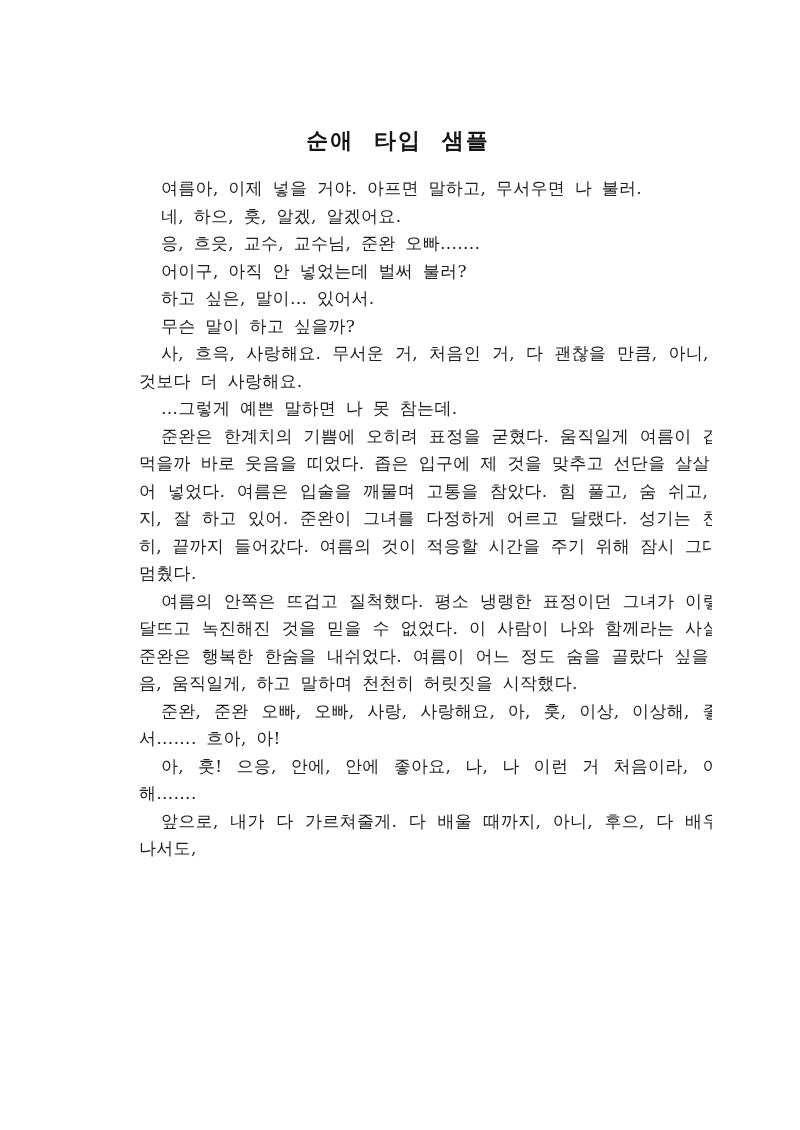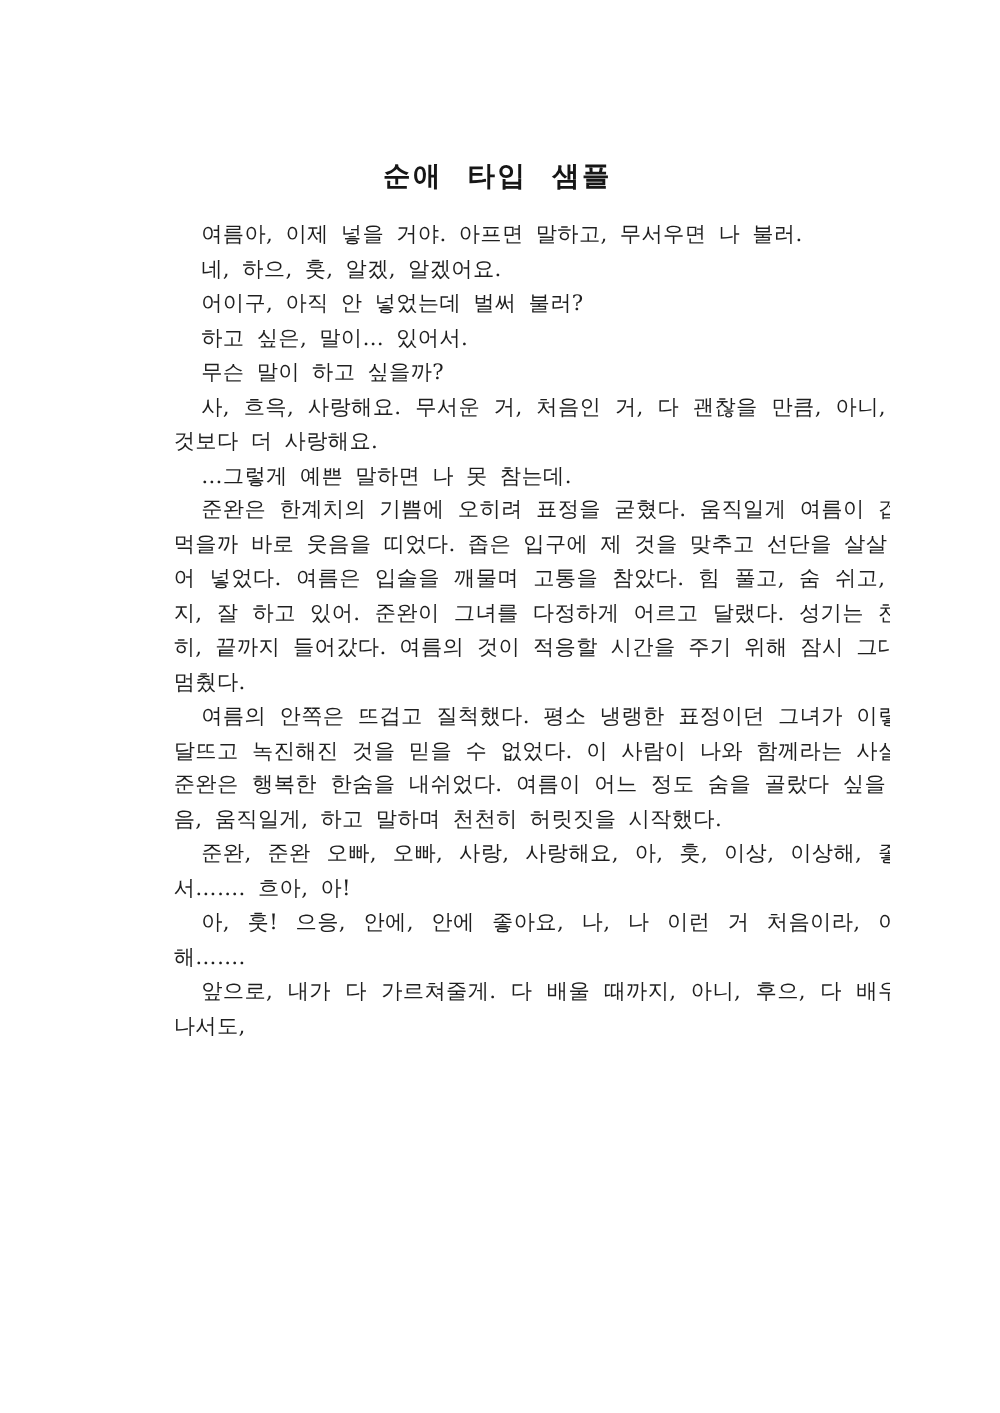--- a/index.html
+++ b/index.html
@@ -48,20 +48,21 @@
   }
 </style>
 </head>
 <body>
 
 <div class="page">
   <h1 class="doc-title">순애 타입 샘플</h1>
   <div class="doc-body">
     <p class="para">여름아, 이제 넣을 거야. 아프면 말하고, 무서우면 나 불러.</p>
     <p class="para">네, 하으, 훗, 알겠, 알겠어요.</p>
+    <p class="para">응, 흐읏, 교수, 교수님, 준완 오빠…….</p>
     <p class="para">어이구, 아직 안 넣었는데 벌써 불러?</p>
     <p class="para">하고 싶은, 말이… 있어서.</p>
     <p class="para">무슨 말이 하고 싶을까?</p>
     <p class="para">사, 흐윽, 사랑해요. 무서운 거, 처음인 거, 다 괜찮을 만큼, 아니, 그것보다 더 사랑해요.</p>
     <p class="para">…그렇게 예쁜 말하면 나 못 참는데.</p>
     <p class="para">준완은 한계치의 기쁨에 오히려 표정을 굳혔다. 움직일게 여름이 겁을 먹을까 바로 웃음을 띠었다. 좁은 입구에 제 것을 맞추고 선단을 살살 밀어 넣었다. 여름은 입술을 깨물며 고통을 참았다. 힘 풀고, 숨 쉬고, 옳지, 잘 하고 있어. 준완이 그녀를 다정하게 어르고 달랬다. 성기는 천천히, 끝까지 들어갔다. 여름의 것이 적응할 시간을 주기 위해 잠시 그대로 멈췄다.</p>
     <p class="para">여름의 안쪽은 뜨겁고 질척했다. 평소 냉랭한 표정이던 그녀가 이렇게 달뜨고 녹진해진 것을 믿을 수 없었다. 이 사람이 나와 함께라는 사실에 준완은 행복한 한숨을 내쉬었다. 여름이 어느 정도 숨을 골랐다 싶을 즈음, 움직일게, 하고 말하며 천천히 허릿짓을 시작했다.</p>
     <p class="para">준완, 준완 오빠, 오빠, 사랑, 사랑해요, 아, 훗, 이상, 이상해, 좋아서……. 흐아, 아!</p>
     <p class="para">아, 훗! 으응, 안에, 안에 좋아요, 나, 나 이런 거 처음이라, 이상해…….</p>
     <p class="para">앞으로, 내가 다 가르쳐줄게. 다 배울 때까지, 아니, 후으, 다 배우고 나서도,</p>

